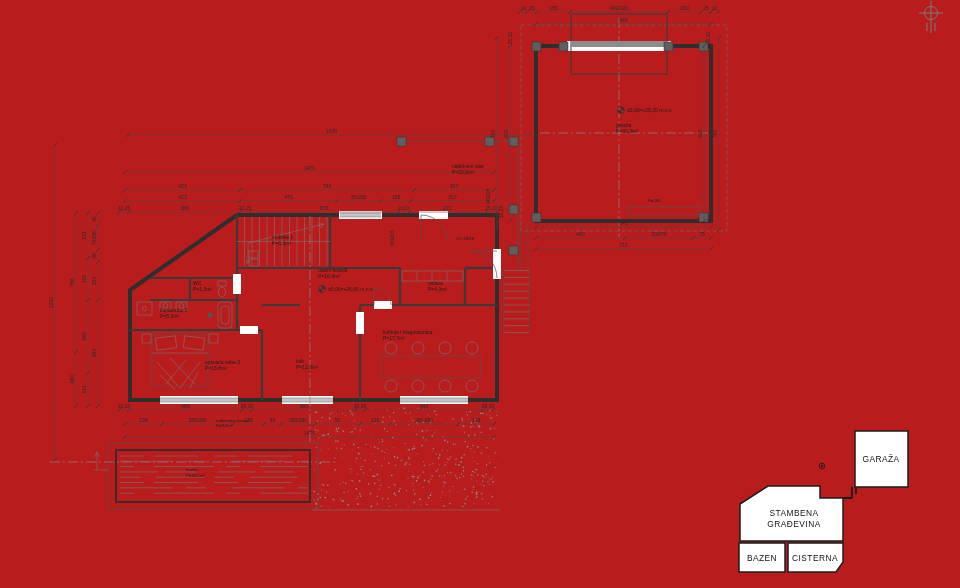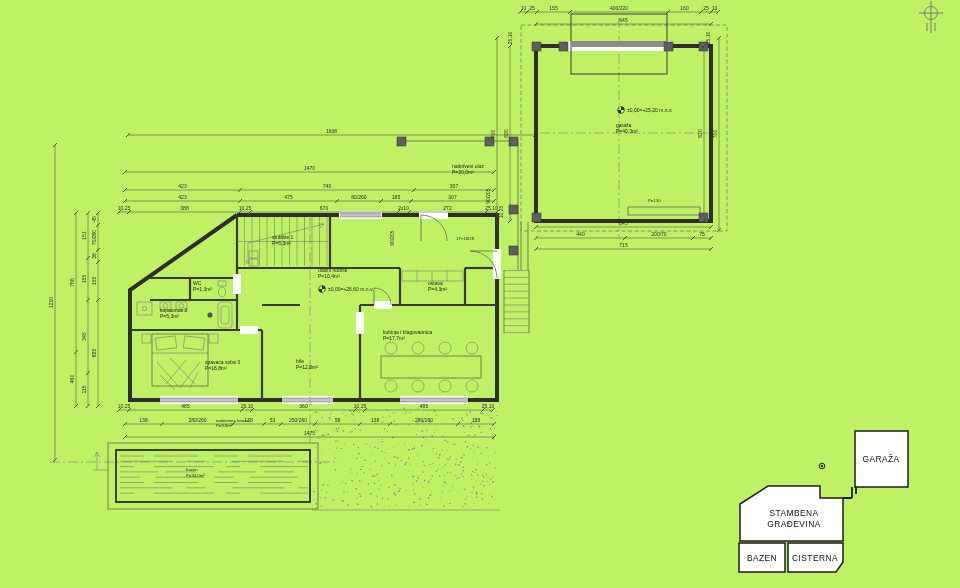--- a/index.html
+++ b/index.html
@@ -1,16 +1,16 @@
 <!DOCTYPE html>
 <html><head>
 <meta charset="utf-8">
 <style>
   html,body{margin:0;padding:0;background:#fff}
-  .sheet{position:relative;width:960px;height:588px;background:#bef264;overflow:hidden}
+  .sheet{position:relative;width:960px;height:588px;background:#b91c1c;overflow:hidden}
   svg{position:absolute;left:0;top:0}
   text{font-family:"Liberation Sans","DejaVu Sans",sans-serif}
   .dim-t{font-size:5px;fill:#2b2b2b}
   .lbl{font-size:5px;fill:#1e1e1e}
   .lbl2{font-size:4.3px;fill:#1e1e1e}
   .leg{font-size:8.4px;fill:#111;letter-spacing:.45px}
   .thin{stroke:#555;stroke-width:.7;fill:none}
   .thin2{stroke:#777;stroke-width:.6;fill:none}
   .wall{stroke:#2e2e2e;stroke-width:4;fill:none}
   .iwall{stroke:#3a3a3a;stroke-width:2.2;fill:none}

